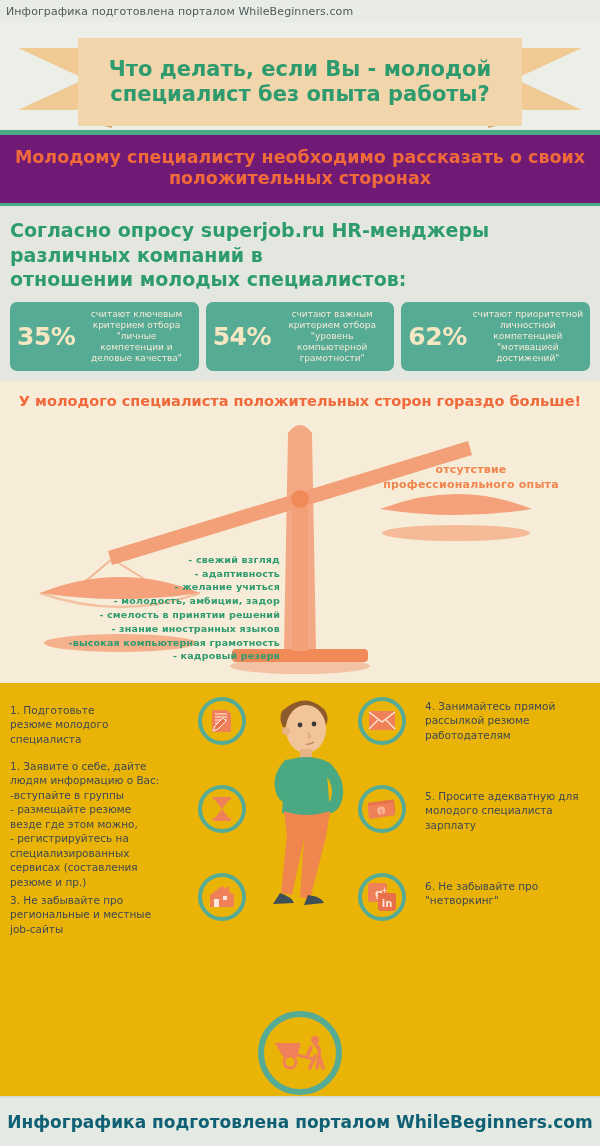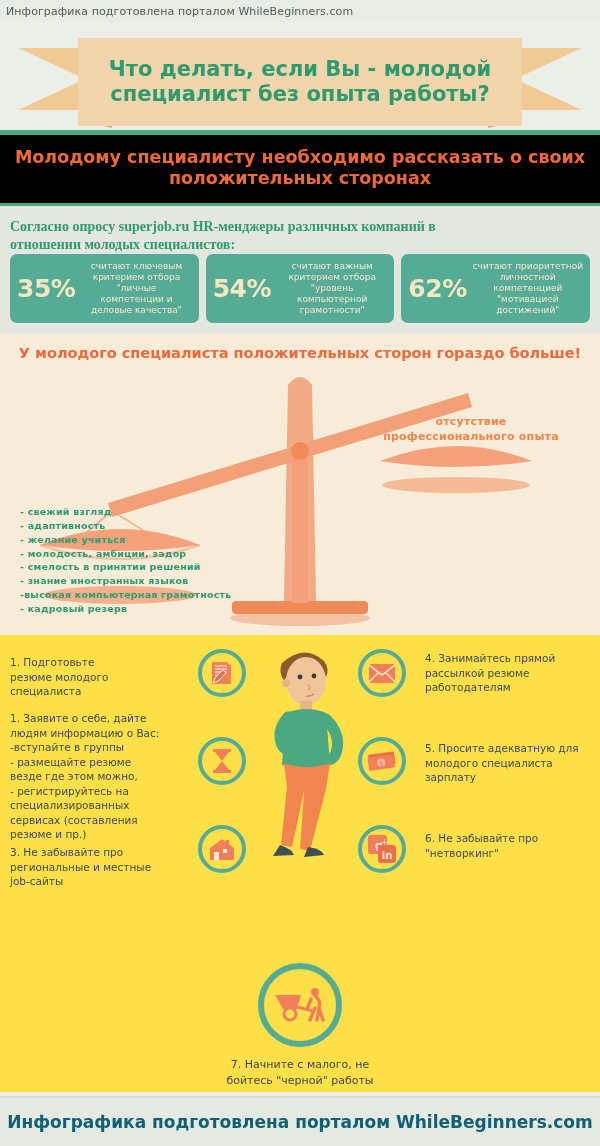--- a/index.html
+++ b/index.html
@@ -48,35 +48,35 @@
     color:#2e9b6e; font-size:21px; font-weight:bold; line-height:1.18;
     font-family:"DejaVu Sans", sans-serif;
     white-space:pre-line;
   }
 
   
   .green-rule { height:5px; background:#4aa882; }
 
   
   .subtitle-band {
-    background:#000000; padding:12px 10px 14px; text-align:center;
+    background:#701a75; padding:12px 10px 14px; text-align:center;
   }
   .subtitle-band .sub {
     color:#f0693a; font-size:17.5px; font-weight:bold; line-height:1.2;
     white-space:pre-line;
     font-family:"DejaVu Sans", sans-serif;
   }
 
   
   .survey {
     background:#e4e7e0; padding:12px 10px 10px;
   }
   .survey .lead {
-    color:#2e9b6e; font-size:14px; font-weight:bold; line-height:1.3;
-    white-space:pre-line; font-family:Liberation Serif, serif;
+    color:#2e9b6e; font-size:19px; font-weight:bold; line-height:1.3;
+    white-space:pre-line; margin-bottom:10px;
   }
   .stats { display:flex; gap:7px; }
   .stat {
     flex:1; background:#56ab94; border-radius:7px;
     display:flex; align-items:center; padding:7px 5px; min-height:62px;
   }
   .stat .pct {
     color:#f6e7c3; font-size:25px; font-weight:bold; flex:0 0 auto;
     padding:0 4px 0 2px; letter-spacing:-.5px;
   }
@@ -96,27 +96,27 @@
   }
   .scale-art { position:absolute; inset:0; top:0; }
 
   .scales .label-right {
     position:absolute; left:376px; top:82px; width:190px;
     color:#f0854e; font-size:11px; font-weight:bold; text-align:center;
     line-height:1.35; white-space:pre-line; letter-spacing:.2px;
   }
   .scales .label-left {
     position:absolute; left:20px; top:172px; width:260px;
-    color:#2e9b6e; font-size:9.5px; font-weight:bold; text-align:left;
+    color:#2e9b6e; font-size:9.5px; font-weight:bold; text-align:right;
     line-height:1.45; white-space:pre-line; letter-spacing:.2px;
   }
 
   
   .tips {
-    position:relative; background:#fde047; height:auto; padding:14px 0 4px;
+    position:relative; background:#eab308; height:auto; padding:14px 0 4px;
   }
   .tips-grid {
     position:relative; height:318px;
   }
   .col-text {
     position:absolute; font-size:10.5px; color:#3e4a52; line-height:1.38;
     white-space:pre-line;
   }
   .col-left { left:10px; width:175px; }
   .col-right{ left:425px; width:180px; }

